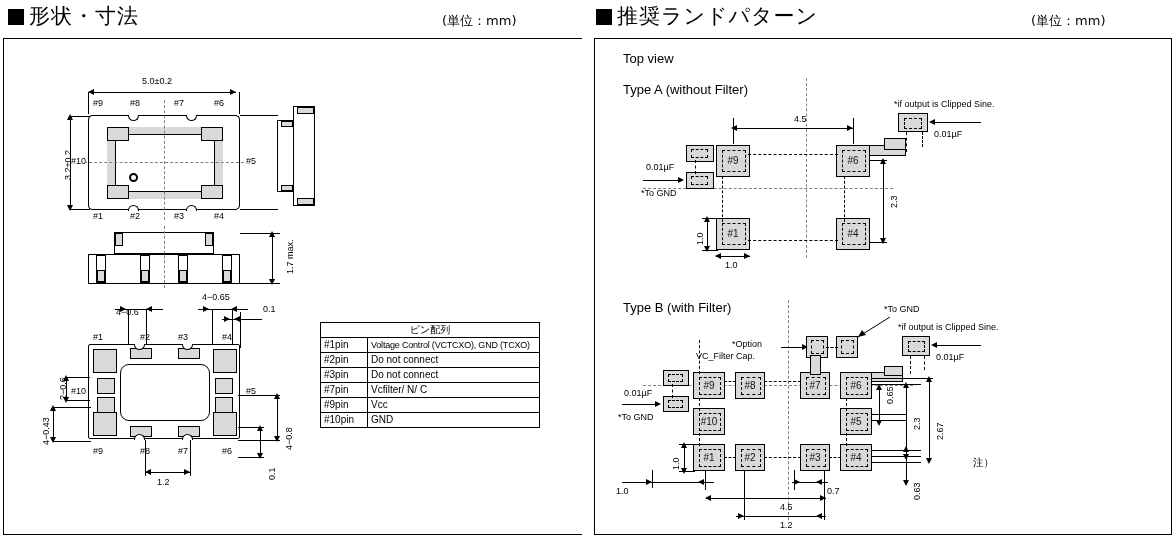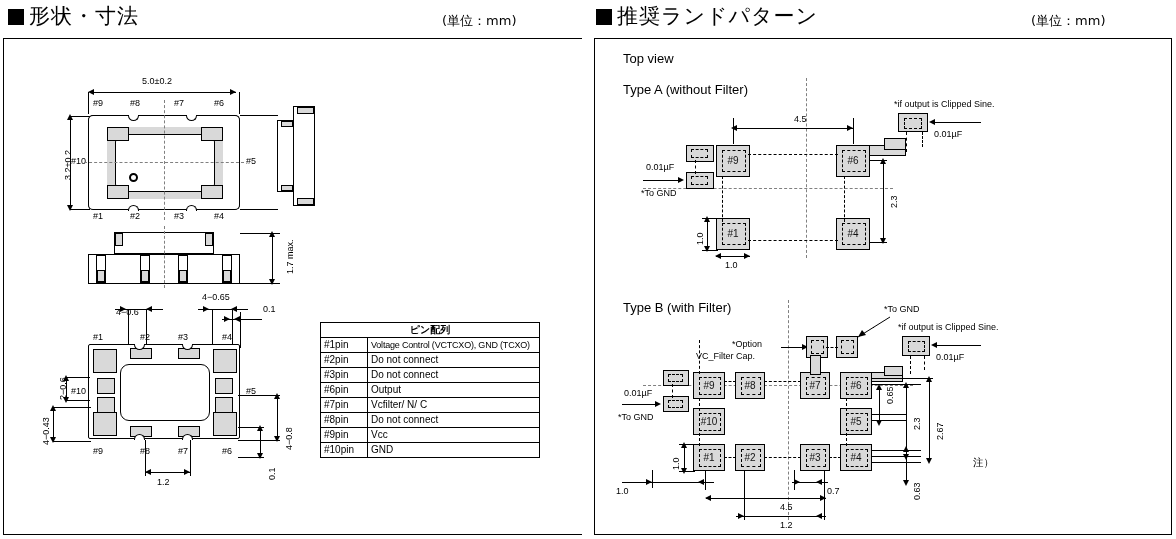--- a/index.html
+++ b/index.html
@@ -73,21 +73,21 @@
   #pkg-bot{position:absolute;left:88px;top:344px;width:152px;height:95px;
     border:1.5px solid #000;background:#fff;box-sizing:border-box;border-radius:2px;}
   #pkg-bot-in{position:absolute;left:31px;top:19px;width:90px;height:57px;
     border:1.5px solid #000;border-radius:9px;background:#fff;box-sizing:border-box;}
   .bpad{position:absolute;background:#d9d9d9;border:1px solid #000;box-sizing:border-box;}
 
   
   #pin-table{position:absolute;left:320px;top:322px;border-collapse:collapse;
     font-size:10px;font-family:"Liberation Sans",sans-serif;background:#fff;}
   #pin-table th,#pin-table td{border:1px solid #000;padding:0 3px;height:14px;line-height:14px;}
-  #pin-table th{font-weight:bold;font-family:"DejaVu Sans",sans-serif;font-size:10px;margin-top:38px;}
+  #pin-table th{font-weight:normal;font-family:"DejaVu Sans",sans-serif;font-size:10px;margin-top:38px;}
   #pin-table td.pc{width:40px;text-align:left;white-space:nowrap;}
   #pin-table td.fc{width:165px;text-align:left;white-space:nowrap;}
   #pin-table td.fc.sm{font-size:9px;letter-spacing:-0.2px;}
 
   .note{position:absolute;font-family:"DejaVu Sans",sans-serif;font-size:10.5px;line-height:14px;}
 </style>
 </head>
 <body>
 
 <div class="page">
@@ -284,30 +284,22 @@
           </tr>
         <tr>
             <td class="pc">#2pin</td>
             <td class="fc">Do not connect</td>
           </tr>
         <tr>
             <td class="pc">#3pin</td>
             <td class="fc">Do not connect</td>
           </tr>
         <tr>
-            <td class="pc">#6pin</td>
-            <td class="fc">Output</td>
-          </tr>
-        <tr>
             <td class="pc">#7pin</td>
             <td class="fc">Vcfilter/ N/ C</td>
-          </tr>
-        <tr>
-            <td class="pc">#8pin</td>
-            <td class="fc">Do not connect</td>
           </tr>
         <tr>
             <td class="pc">#9pin</td>
             <td class="fc">Vcc</td>
           </tr>
         <tr>
             <td class="pc">#10pin</td>
             <td class="fc">GND</td>
           </tr>
       </tbody>

